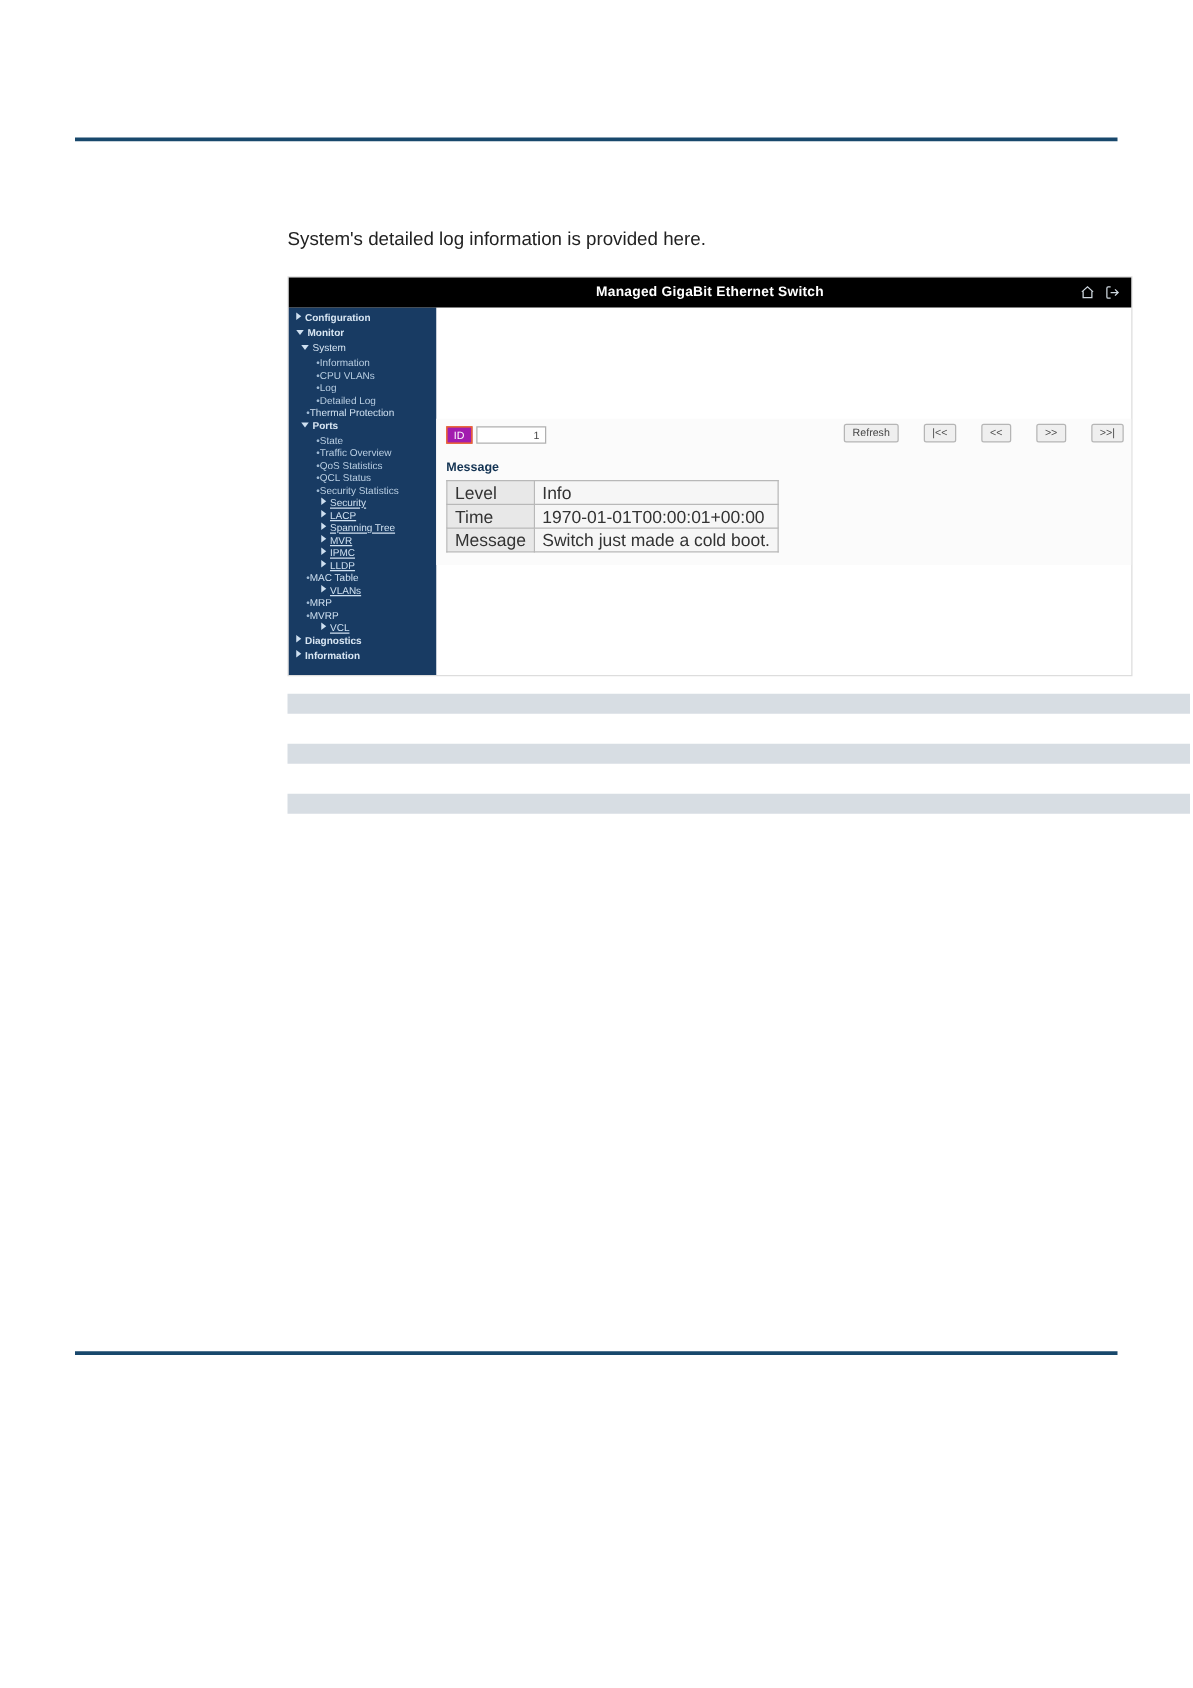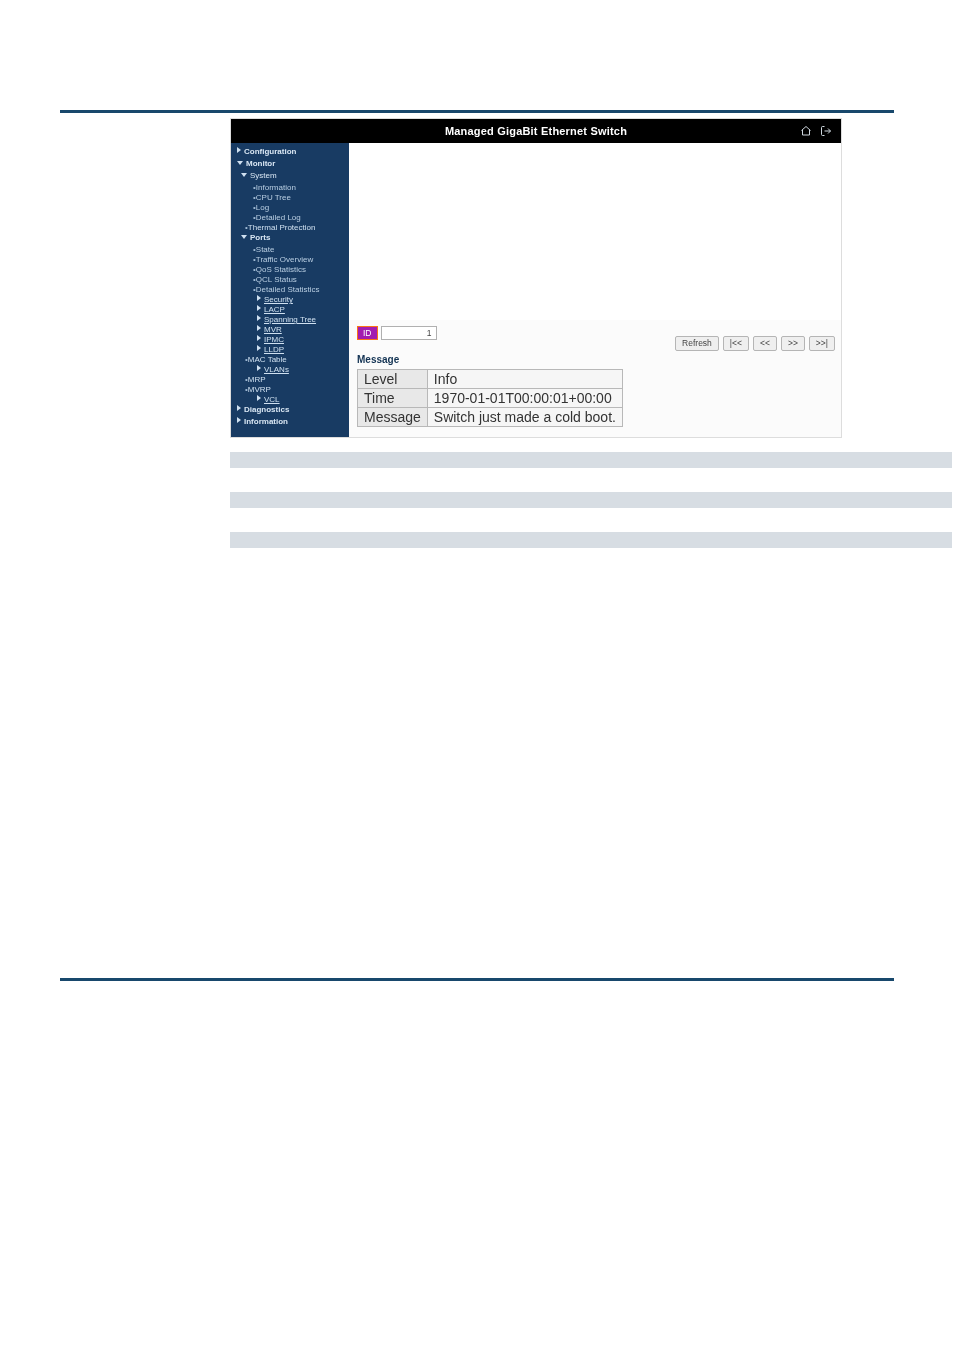--- a/index.html
+++ b/index.html
@@ -23,21 +23,21 @@
   .intro-area {
     margin: 70px 60px 20px 230px;
   }
   .intro-text {
     font-size: 15px;
     color: #222;
   }
   
   .shot-wrap {
     margin: 5px 0 0 230px;
-    width: 612px;
+    width: 676px;
     background: #fff;
     border: 1px solid #ddd;
     box-sizing: border-box;
     font-size: 9px;
   }
   .shot-header {
     height: 24px;
     background: #000;
     color: #fff;
     display: flex;
@@ -61,21 +61,21 @@
   .hicon {
     width: 14px; height: 14px;
     border-radius: 50%;
     display: flex; align-items:center; justify-content:center;
     color:#fff;
     font-size:10px;
   }
   .hicon svg { display:block; }
   .shot-body {
     display: flex;
-    align-items: flex-end;
+    align-items: center;
     min-height: 212px;
   }
   
   .sidebar {
     width: 118px;
     background: #183b63;
     color: #cfe0f0;
     padding: 4px 4px 8px 6px;
     box-sizing: border-box;
     font-size: 8px;
@@ -130,23 +130,23 @@
     box-sizing: border-box;
   }
   .content-title {
     font-weight: bold;
     color: #133353;
     font-size: 10px;
     margin-bottom: 10px;
   }
   .btnbar {
     position: absolute;
-    top: 16px; right: 6px;
+    top: 4px; right: 6px;
     display:flex;
-    gap:4px;
+    gap:20px;
   }
   .btn {
     font-size:8.5px;
     padding:1px 6px;
     background:#efefef;
     border:1px solid #b5b5b5;
     border-radius:2px;
     color:#444;
     line-height:1.3;
     cursor:pointer;
@@ -211,20 +211,23 @@
   }
   .spacer-bottom { height:40px; }
 </style>
 </head>
 <body>
 
 <div class="page">
 
   <div class="top-rule"></div>
 
+  <div class="intro-area">
+    <span class="intro-text">System's detailed log information is provided here.</span>
+  </div>
 
   <div class="shot-wrap">
     <div class="shot-header">
       <span class="brand">Managed GigaBit Ethernet Switch</span>
       <div class="hicons">
         <span class="hicon">
           <svg width="12" height="12" viewBox="0 0 24 24" fill="none" stroke="#cfd8df" stroke-width="2">
               <path d="M3 11l9-8 9 8"></path>
               <path d="M5 10v10h14V10"></path>
             </svg>
@@ -239,30 +242,30 @@
       </div>
     </div>
 
     <div class="shot-body">
 
       <div class="sidebar">
         <div class="sec collapsed">Configuration</div>
         <div class="sec expanded">Monitor</div>
         <div class="sec expanded" style="margin-left:4px;font-weight:normal">System</div>
         <div class="sub2">Information</div>
-        <div class="sub2">CPU Tree</div>
+        <div class="sub2">CPU VLANs</div>
         <div class="sub2">Log</div>
         <div class="sub2">Detailed Log</div>
         <div class="sub1">Thermal Protection</div>
         <div class="sec expanded" style="margin-left:4px;font-weight:bold">Ports</div>
         <div class="sub2">State</div>
         <div class="sub2">Traffic Overview</div>
         <div class="sub2">QoS Statistics</div>
         <div class="sub2">QCL Status</div>
-        <div class="sub2">Detailed Statistics</div>
+        <div class="sub2">Security Statistics</div>
         <div class="collapsable">Security</div>
         <div class="collapsable">LACP</div>
         <div class="collapsable">Spanning Tree</div>
         <div class="collapsable">MVR</div>
         <div class="collapsable">IPMC</div>
         <div class="collapsable">LLDP</div>
         <div class="sub1">MAC Table</div>
         <div class="collapsable">VLANs</div>
         <div class="sub1">MRP</div>
         <div class="sub1">MVRP</div>

